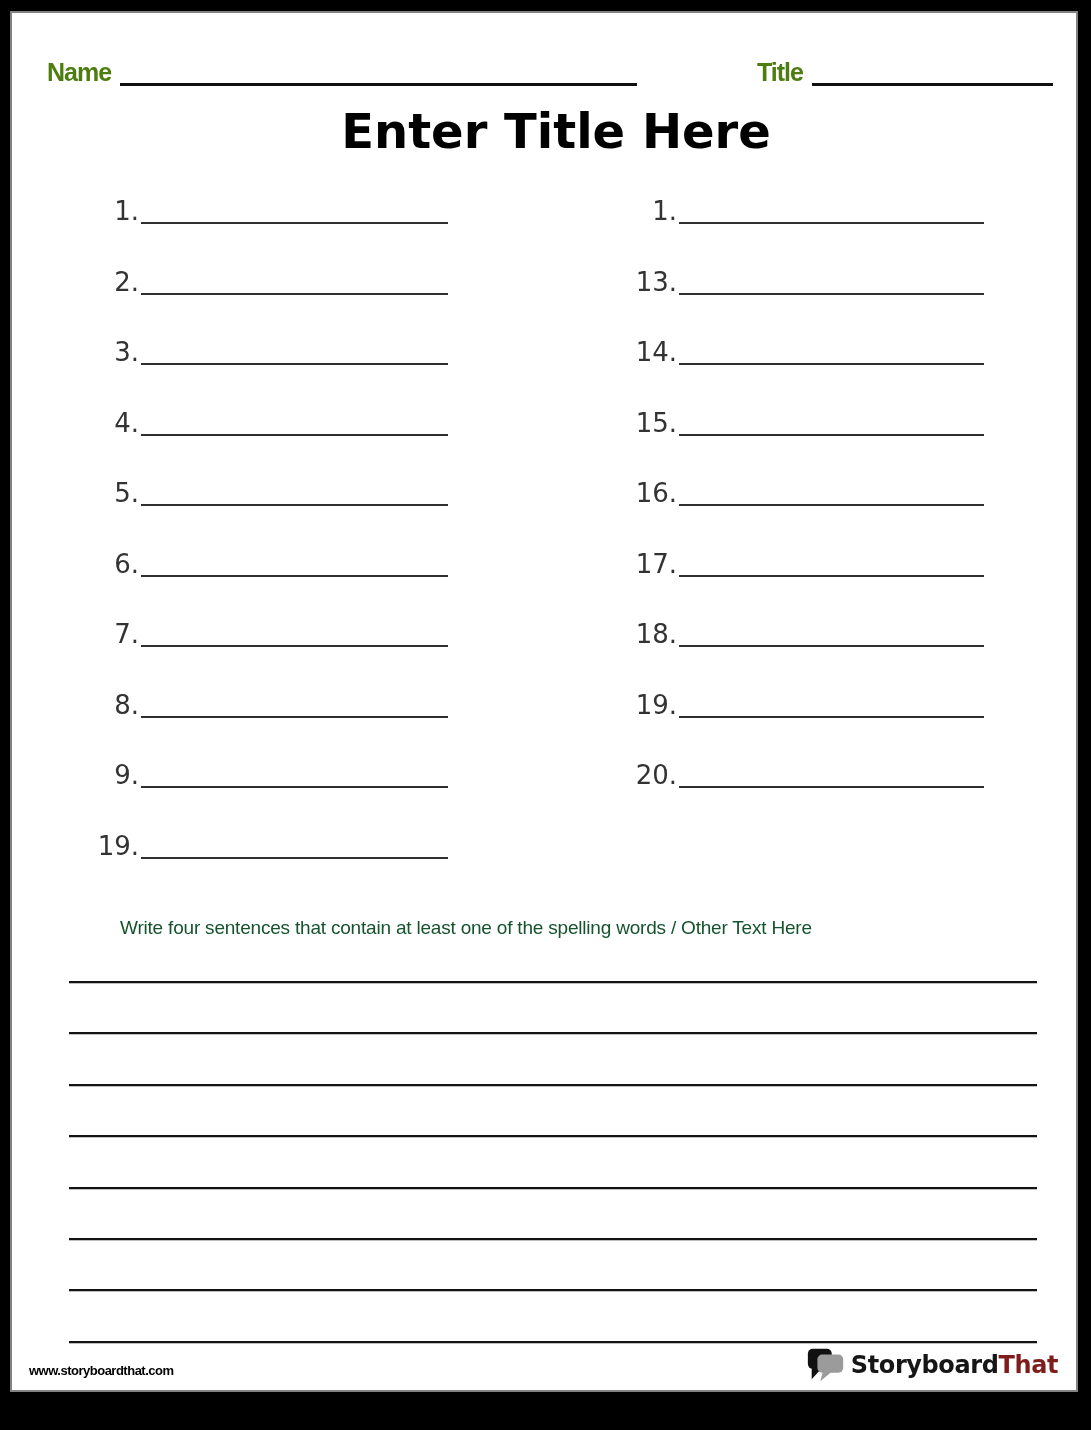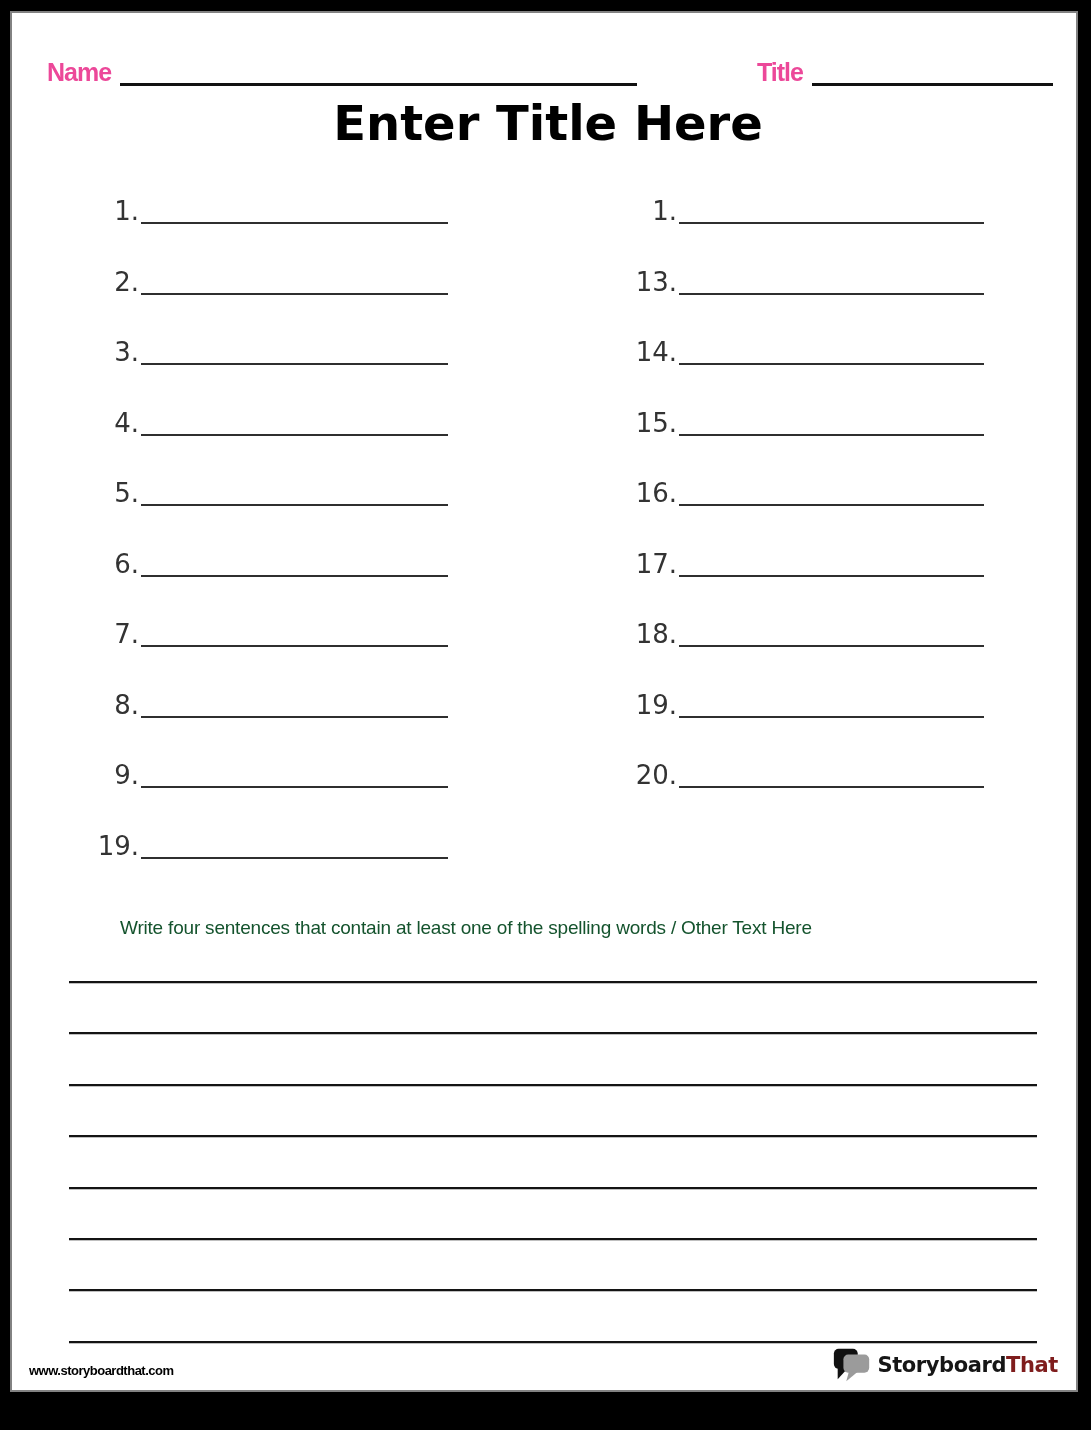--- a/index.html
+++ b/index.html
@@ -29,38 +29,38 @@
     position: absolute;
     display: flex;
     align-items: flex-end;
   }
   .field-row .field-label {
     font-family: "Liberation Sans", sans-serif;
     font-weight: 700;
     font-size: 25px;
     line-height: 1;
     letter-spacing: -1px;
-    color: #ec4899;
+    color: #4d7c0f;
     padding-bottom: 1px;
   }
   .field-row .fill {
     flex: 1;
     border-bottom: 3px solid #111111;
     margin-left: 9px;
     height: 10px;
   }
   .name-row { left: 35px; top: 46px; width: 590px; height: 27px; }
   .date-row { left: 745px; top: 46px; width: 296px; height: 27px; }
 
   .worksheet-title {
     position: absolute;
     left: 0;
     top: 80px;
     width: 100%;
-    margin: 4px;
+    margin: 12px;
     text-align: center;
     font-family: "DejaVu Sans", sans-serif;
     font-weight: 800;
     font-size: 48px;
     line-height: 1.1;
     letter-spacing: 0px;
     color: #000000;
   }
 
   
@@ -137,21 +137,21 @@
     display: flex;
     align-items: center;
   }
   .brand .logo-icon {
     width: 42px;
     height: 40px;
     margin-right: 4px;
   }
   .brand .brand-text {
     font-family: "DejaVu Sans", sans-serif;
-    font-size: 21px;
+    font-size: 24px;
     font-weight: 600;
     letter-spacing: -0.4px;
     line-height: 1;
   }
   .brand .brand-primary { color: #161616; }
   .brand .brand-secondary { color: #7f1d1d; }
 </style>
 </head>
 <body>
 

